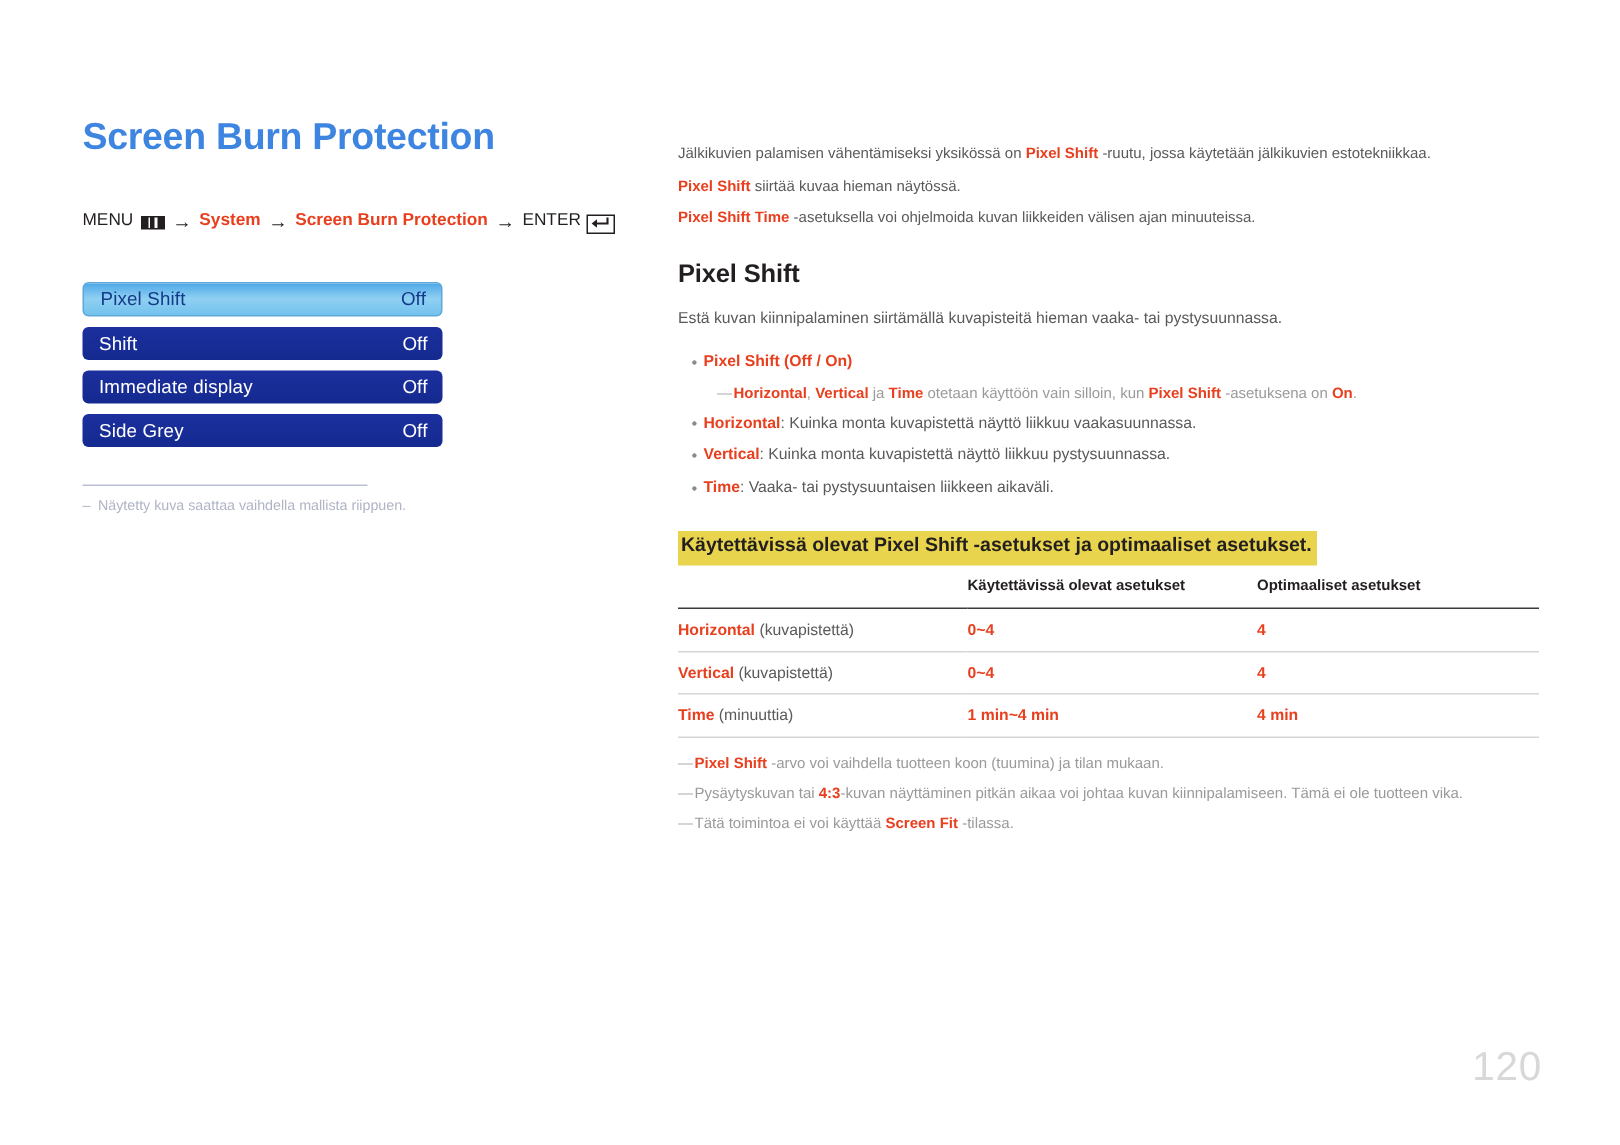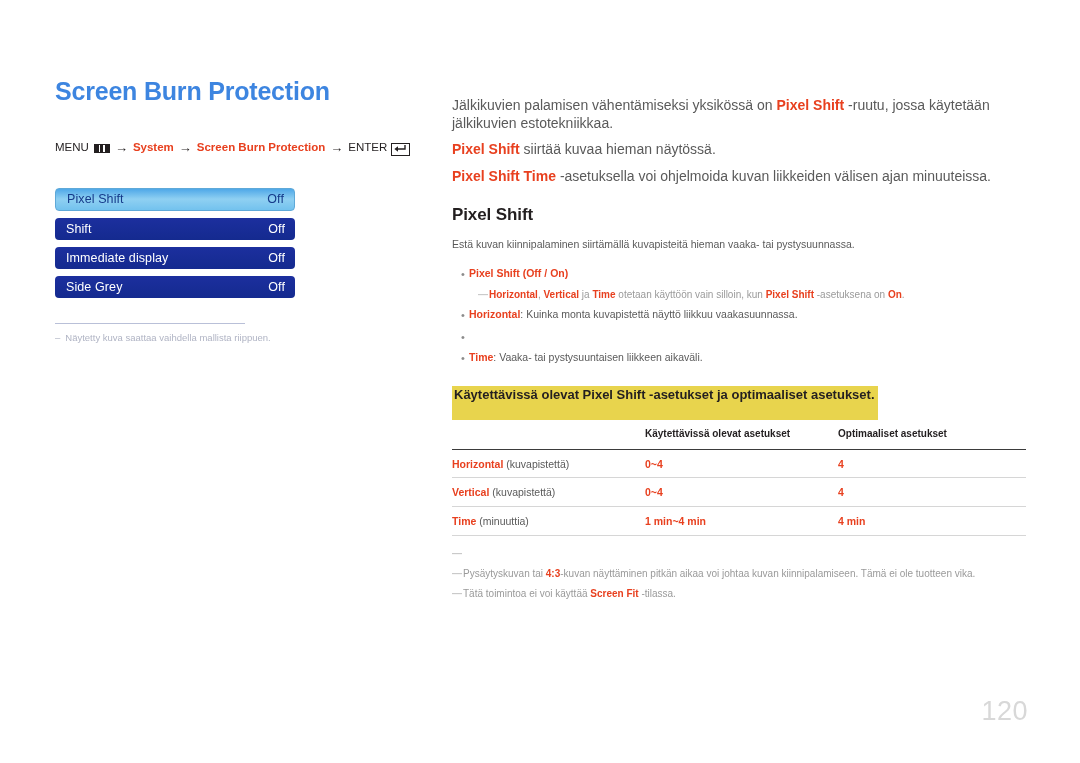--- a/index.html
+++ b/index.html
@@ -138,21 +138,21 @@
   
   .right-col {
     position: absolute;
     left: 452px;
     top: 97px;
     width: 574px;
   }
 
   .intro p {
     margin: 0 0 9px 0;
-    font-size: 14px;
+    font-size: 10px;
     color: #5a5a5a;
     line-height: 1.25;
   }
   .rd { color: #e8401f; font-weight: bold; }
 
   .section-title {
     margin: 20px 0 0 0;
     font-size: 17px;
     font-weight: bold;
     color: #231f20;
@@ -195,21 +195,21 @@
     letter-spacing: -1px;
   }
 
   .hl-heading {
     margin-top: 14px;
     display: inline-block;
     background: #e8d44d;
     color: #231f20;
     font-weight: bold;
     font-size: 13px;
-    padding: 2px 3px 17px 2px;
+    padding: 2px 3px 6px 2px;
     line-height: 1.15;
     text-align: center;
   }
 
   
   table.spec {
     margin-top: 8px;
     border-collapse: collapse;
     width: 574px;
     table-layout: fixed;
@@ -341,20 +341,21 @@
         <span><span class="rd">Horizontal</span><span>, </span><span class="rd">Vertical</span><span> ja </span><span class="rd">Time</span><span> otetaan käyttöön vain silloin, kun </span><span class="rd">Pixel Shift</span><span> -asetuksena on </span><span class="rd">On</span><span>.</span></span>
       </div>
 
       <div class="bullet">
         <span class="dot">•</span>
         <span><span class="rd">Horizontal</span><span>: Kuinka monta kuvapistettä näyttö liikkuu vaakasuunnassa.</span></span>
       </div>
 
       <div class="bullet">
         <span class="dot">•</span>
+        <span><span class="rd">Vertical</span><span>: Kuinka monta kuvapistettä näyttö liikkuu pystysuunnassa.</span></span>
       </div>
 
       <div class="bullet">
         <span class="dot">•</span>
         <span><span class="rd">Time</span><span>: Vaaka- tai pystysuuntaisen liikkeen aikaväli.</span></span>
       </div>
     </div>
 
     <div class="hl-heading">Käytettävissä olevat Pixel Shift -asetukset ja optimaaliset asetukset.</div>
 
@@ -386,20 +387,21 @@
           <td><span class="rd">Time</span><span> (minuuttia)</span></td>
           <td class="val">1 min~4 min</td>
           <td class="val">4 min</td>
         </tr>
       </tbody>
     </table>
 
     <div class="foot-notes">
       <div class="foot-note">
         <span class="fdash">―</span>
+        <span><span class="rd">Pixel Shift</span><span> -arvo voi vaihdella tuotteen koon (tuumina) ja tilan mukaan.</span></span>
       </div>
       <div class="foot-note">
         <span class="fdash">―</span>
         <span><span>Pysäytyskuvan tai </span><span class="rd">4:3</span><span>-kuvan näyttäminen pitkän aikaa voi johtaa kuvan kiinnipalamiseen. Tämä ei ole tuotteen vika.</span></span>
       </div>
       <div class="foot-note">
         <span class="fdash">―</span>
         <span><span>Tätä toimintoa ei voi käyttää </span><span class="rd">Screen Fit</span><span> -tilassa.</span></span>
       </div>
     </div>

